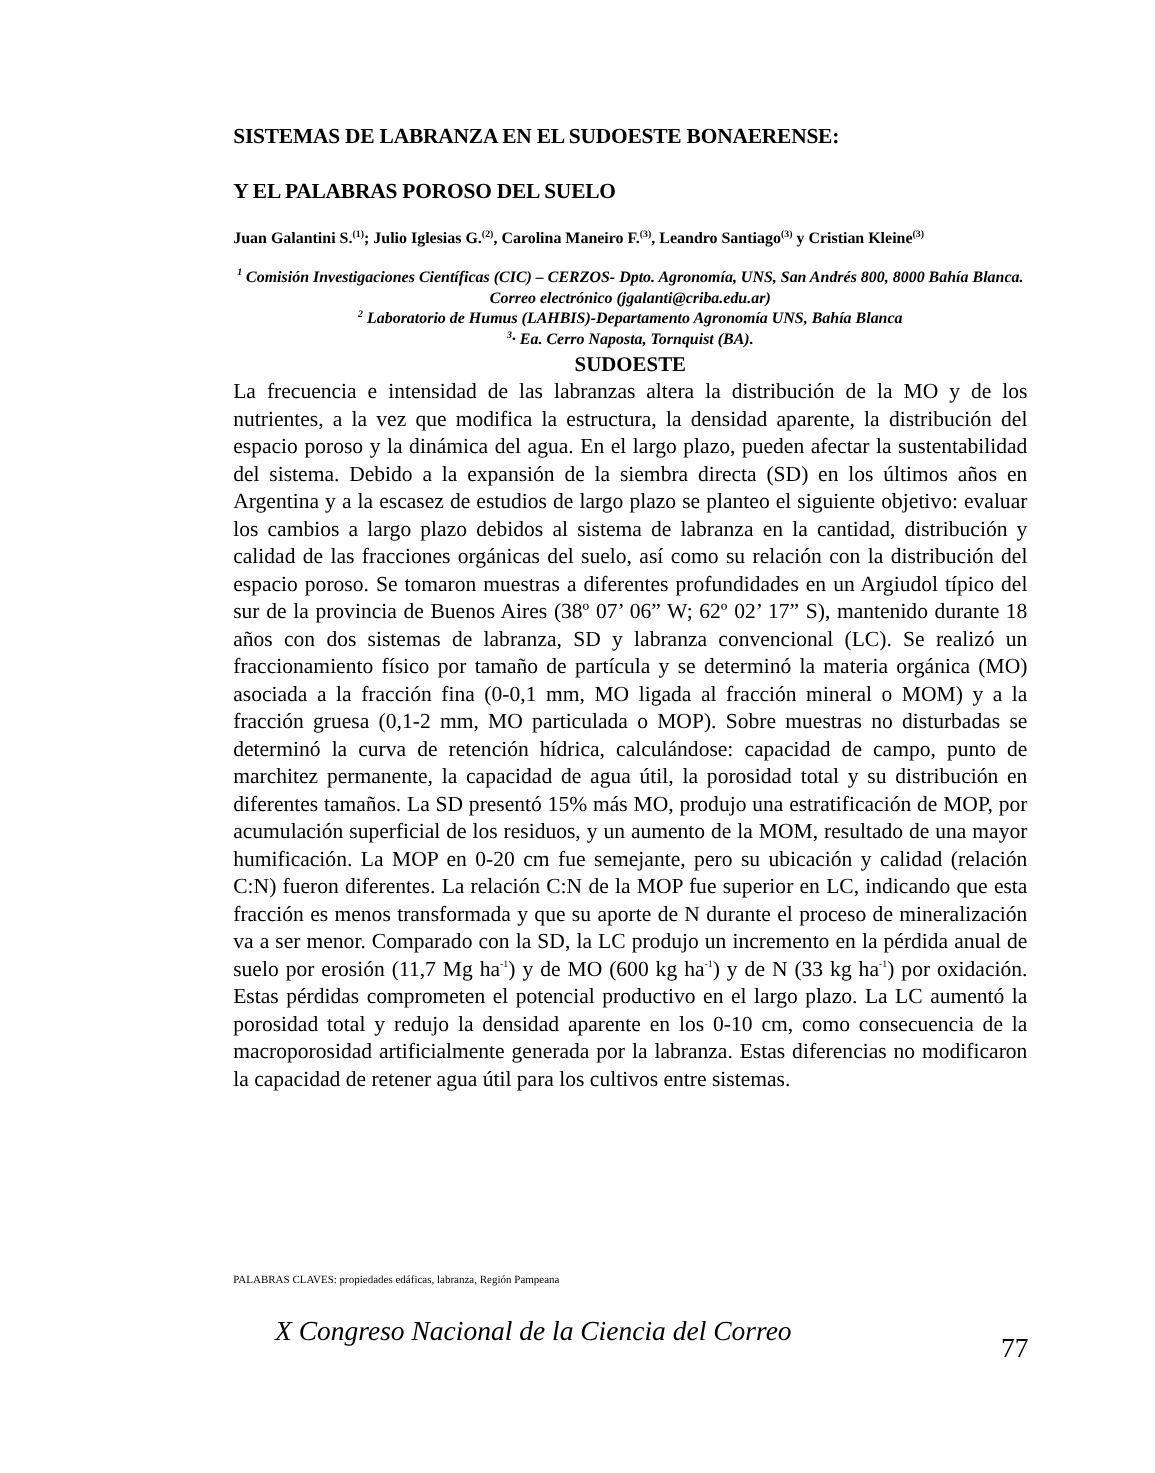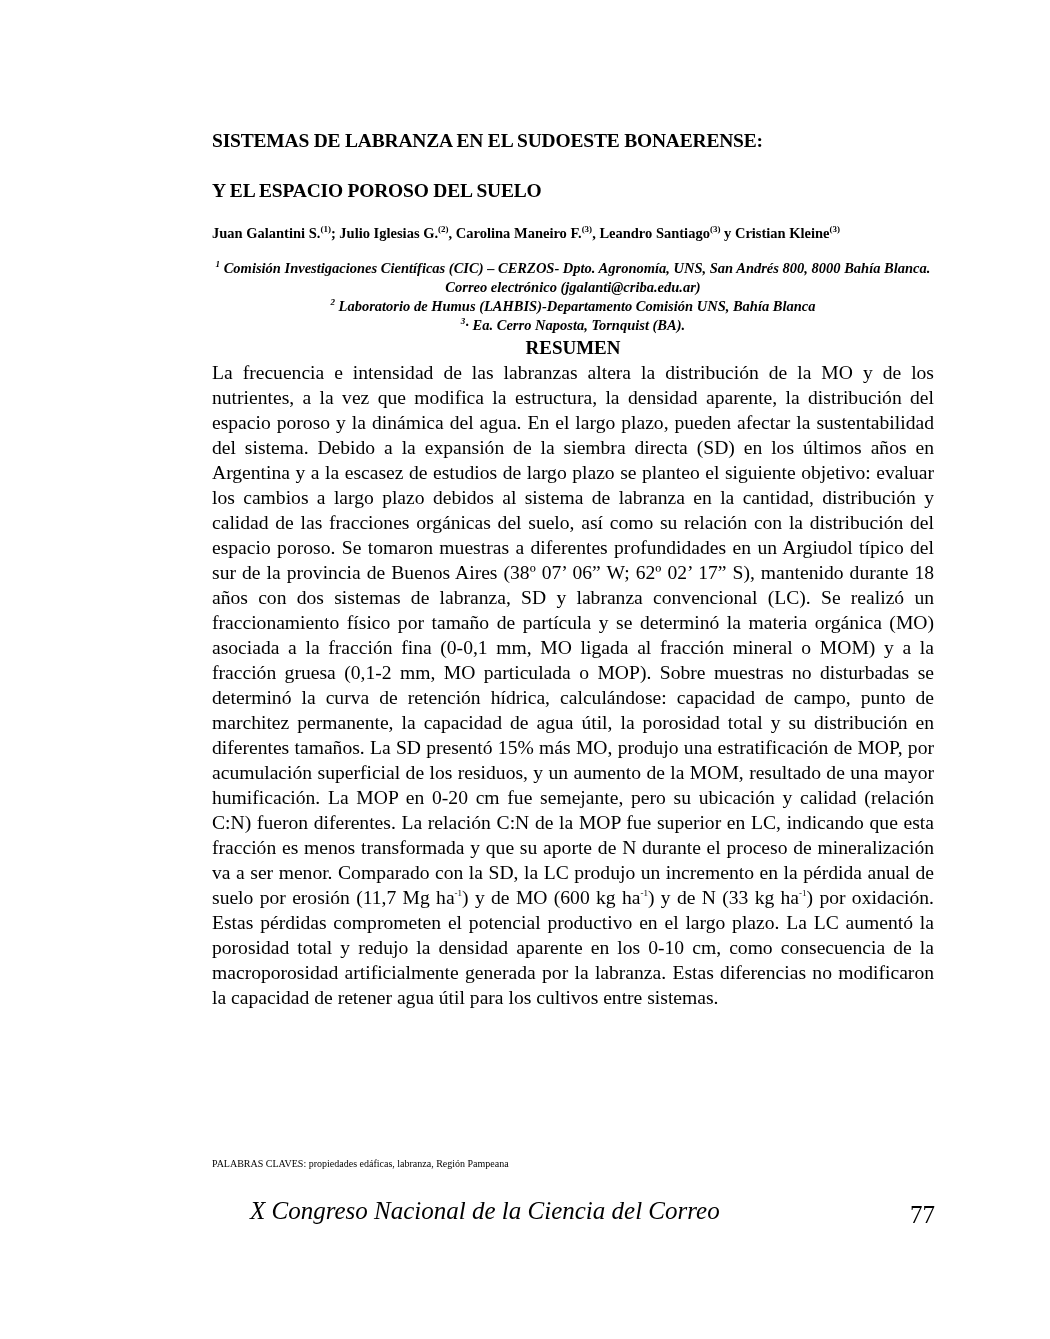--- a/index.html
+++ b/index.html
@@ -1,50 +1,50 @@
 <!DOCTYPE html>
 <html><head>
 <meta charset="utf-8">
 <style>
   html, body { margin: 0; padding: 0; background: #ffffff; }
   body { width: 1050px; height: 1339px; position: relative; overflow: hidden; color: #000; font-family: "Liberation Serif", serif; }
-  .page { position: absolute; left: 212px; top: 128px; width: 722px; }
+  .page { position: absolute; left: 212px; top: 112px; width: 722px; }
   .title { font-weight: bold; font-size: 19.5px; line-height: 25px; letter-spacing: -0.2px; margin: 0; }
   .authors { margin-top: 20px; font-weight: bold; font-size: 14.5px; line-height: 20px; }
   sup { font-size: 9px; vertical-align: super; line-height: 0; }
   .affils { margin-top: 16px; font-weight: bold; font-style: italic; font-size: 14.5px; line-height: 19px; text-align: center; }
   .affil { display: block; }
   .resumen-head { text-align: center; font-weight: bold; font-size: 19px; line-height: 20px; margin-top: 3px; }
   .abstract { font-size: 19.6px; line-height: 25px; text-align: justify; margin: 2px 0 0 0; }
   .keywords { position: absolute; left: 212px; top: 1158px; font-weight: normal; font-size: 10px; }
   .footer { position: absolute; left: 250px; top: 1197px; width: 685px; font-size: 25px; }
   .footer-title { font-style: italic; }
-  .footer-page { position: absolute; right: 0; top: 4px; }
+  .footer-page { position: absolute; right: 0; top: 16px; }
 </style>
 </head>
 <body>
 
 <div class="page">
   <h1 class="title">
     <span>SISTEMAS DE LABRANZA EN EL SUDOESTE BONAERENSE:</span><br>
     <br>
-    <span>Y EL ESPACIO POROSO DEL SUELO</span>
+    <span>Y EL PALABRAS POROSO DEL SUELO</span>
   </h1>
 
   <div class="authors">
     <span>Juan Galantini S.</span><sup>(1)</sup><span>; </span><span>Julio Iglesias G.</span><sup>(2)</sup><span>, </span><span>Carolina Maneiro F.</span><sup>(3)</sup><span>, </span><span>Leandro Santiago</span><sup>(3)</sup><span> y </span><span>Cristian Kleine</span><sup>(3)</sup>
   </div>
 
   <div class="affils">
     <span class="affil"><sup>1</sup><span> Comisión Investigaciones Científicas (CIC) – CERZOS- Dpto. Agronomía, UNS, San Andrés 800, 8000 Bahía Blanca. Correo electrónico (jgalanti@criba.edu.ar)</span></span>
-    <span class="affil"><sup>2</sup><span> Laboratorio de Humus (LAHBIS)-Departamento Comisión UNS, Bahía Blanca</span></span>
+    <span class="affil"><sup>2</sup><span> Laboratorio de Humus (LAHBIS)-Departamento Agronomía UNS, Bahía Blanca</span></span>
     <span class="affil"><sup>3</sup><span>· Ea. Cerro Naposta, Tornquist (BA).</span></span>
   </div>
 
-  <div class="resumen-head">RESUMEN</div>
+  <div class="resumen-head">SUDOESTE</div>
   <p class="abstract">
     <span>La frecuencia e intensidad de las labranzas altera la distribución de la MO y de los nutrientes, a la vez que modifica la estructura, la densidad aparente, la distribución del espacio poroso y la dinámica del agua. En el largo plazo, pueden afectar la sustentabilidad del sistema. Debido a la expansión de la siembra directa (SD) en los últimos años en Argentina y a la escasez de estudios de largo plazo se planteo el siguiente objetivo: evaluar los cambios a largo plazo debidos al sistema de labranza en la cantidad, distribución y calidad de las fracciones orgánicas del suelo, así como su relación con la distribución del espacio poroso. Se tomaron muestras a diferentes profundidades en un Argiudol típico del sur de la provincia de Buenos Aires (38º 07’ 06” W; 62º 02’ 17” S), mantenido durante 18 años con dos sistemas de labranza, SD y labranza convencional (LC). Se realizó un fraccionamiento físico por tamaño de partícula y se determinó la materia orgánica (MO) asociada a la fracción fina (0-0,1 mm, MO ligada al fracción mineral o MOM) y a la fracción gruesa (0,1-2 mm, MO particulada o MOP). Sobre muestras no disturbadas se determinó la curva de retención hídrica, calculándose: capacidad de campo, punto de marchitez permanente, la capacidad de agua útil, la porosidad total y su distribución en diferentes tamaños. La SD presentó 15% más MO, produjo una estratificación de MOP, por acumulación superficial de los residuos, y un aumento de la MOM, resultado de una mayor humificación. La MOP en 0-20 cm fue semejante, pero su ubicación y calidad (relación C:N) fueron diferentes. La relación C:N de la MOP fue superior en LC, indicando que esta fracción es menos transformada y que su aporte de N durante el proceso de mineralización va a ser menor. Comparado con la SD, la LC produjo un incremento en la pérdida anual de suelo por erosión (11,7 Mg ha</span><sup>-1</sup><span>) y de MO (600 kg ha</span><sup>-1</sup><span>) y de N (33 kg ha</span><sup>-1</sup><span>) por oxidación. Estas pérdidas comprometen el potencial productivo en el largo plazo. La LC aumentó la porosidad total y redujo la densidad aparente en los 0-10 cm, como consecuencia de la macroporosidad artificialmente generada por la labranza. Estas diferencias no modificaron la capacidad de retener agua útil para los cultivos entre sistemas.</span>
   </p>
 </div>
 
 <div class="keywords">
   <span>PALABRAS CLAVES:</span><span> propiedades edáficas, labranza, Región Pampeana</span>
 </div>
 
 <div class="footer">

